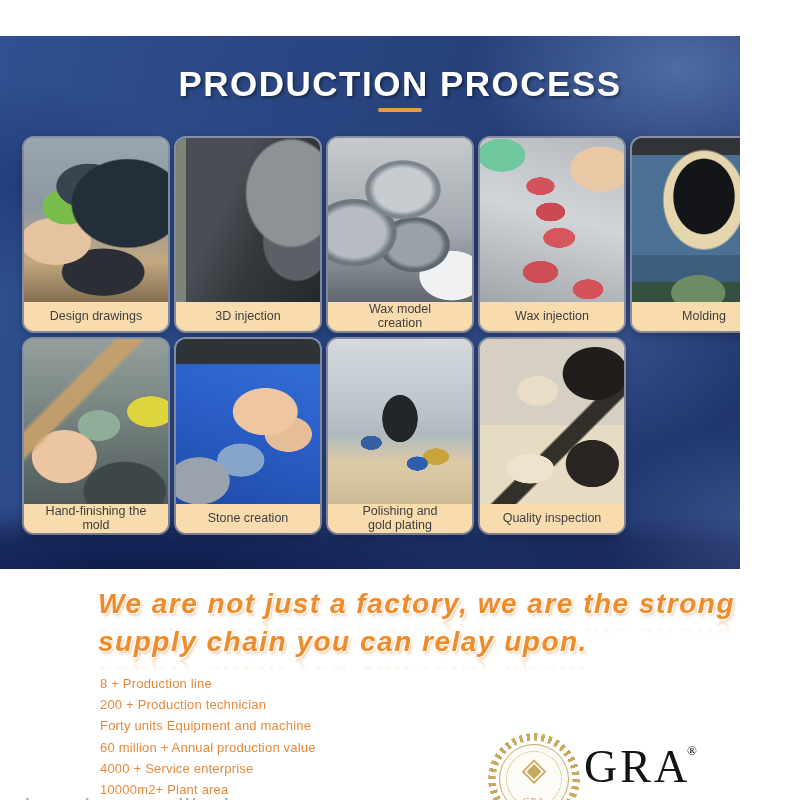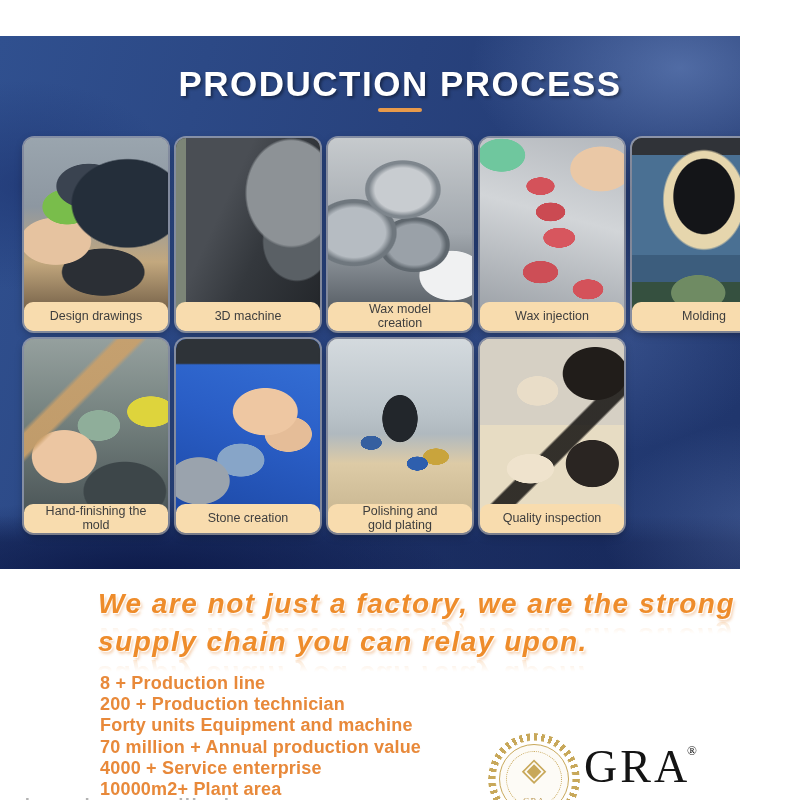--- a/index.html
+++ b/index.html
@@ -21,21 +21,21 @@
          text-shadow:2px 2px 3px rgba(0,0,0,.4);}
   .title-underline{position:absolute;left:50%;top:72px;width:44px;height:4px;margin-left:-22px;
          background:#e89a4a;border-radius:2px;}
 
   
   .grid{position:absolute;left:24px;top:102px;width:752px;height:395px;
         display:grid;grid-template-columns:repeat(5,1fr);grid-template-rows:193px 194px;gap:8px;}
   .card{border-radius:10px;overflow:hidden;display:flex;flex-direction:column;background:#f8dcae;
         box-shadow:0 0 0 2px rgba(248,238,218,.45), 0 3px 8px rgba(0,0,0,.35);}
   .photo{flex:1;}
-  .card-label{position:relative;z-index:1;flex:none;height:29px;margin-top:-8px;border-radius:9px;
+  .card-label{position:relative;z-index:1;flex:none;height:29px;margin-top:-8px;border-radius:0;
         background:#f8dcae;display:flex;align-items:center;justify-content:center;
         font-size:12.5px;color:#3e3e3e;text-align:center;padding:0 21px;line-height:1.05;}
 
   
   .p1{background-color:#8f9aa4;background-image:
       radial-gradient(95px 75px at 72% 38%, #242e3a 0 58%, rgba(36,46,58,0) 60%),
       radial-gradient(55px 38px at 45% 28%, #3a4350 0 58%, rgba(58,67,80,0) 60%),
       radial-gradient(42px 30px at 30% 40%, #79bd4b 0 58%, rgba(121,189,75,0) 60%),
       radial-gradient(60px 40px at 22% 60%, #e6c3a0 0 58%, rgba(230,195,160,0) 60%),
       radial-gradient(70px 40px at 55% 78%, #2b2f35 0 58%, rgba(43,47,53,0) 60%),
@@ -106,21 +106,21 @@
                   2px 3px 3px rgba(226,124,33,.35);}
   .tl1{top:551px;} .tl2{top:589px;}
   .refl-wrap{position:absolute;left:98px;width:660px;height:14px;overflow:hidden;opacity:.30;
       -webkit-mask-image:linear-gradient(180deg,rgba(0,0,0,.7),rgba(0,0,0,0));
       mask-image:linear-gradient(180deg,rgba(0,0,0,.7),rgba(0,0,0,0));}
   .rw1{top:584px;} .rw2{top:622px;}
   .refl-text{transform:scaleY(-1);color:#ee8c2b;font-style:italic;font-weight:700;
       font-size:28px;letter-spacing:1.5px;line-height:34px;}
 
   .stats{position:absolute;left:100px;top:637px;}
-  .stat-item{color:#e8893a;font-weight:700;font-size:18px;line-height:21.2px;letter-spacing:.2px;}
+  .stat-item{color:#e8893a;font-weight:400;font-size:13px;line-height:21.2px;letter-spacing:.2px;}
 
   
   .seal{position:absolute;left:488px;top:697px;width:92px;height:92px;}
   .seal-rays{position:absolute;inset:0;border-radius:50%;
       background:repeating-conic-gradient(#c8a85a 0deg 4.5deg, rgba(200,168,90,0) 4.5deg 10deg);
       -webkit-mask-image:radial-gradient(circle at 50% 50%, rgba(0,0,0,0) 0 58%, #000 60%);
       mask-image:radial-gradient(circle at 50% 50%, rgba(0,0,0,0) 0 58%, #000 60%);}
   .seal-ring{position:absolute;inset:11px;border:1.5px solid #c8a85a;border-radius:50%;background:#fdfbf6;}
   .seal-ring-inner{position:absolute;inset:18px;border:1px dotted #c8a85a;border-radius:50%;}
   .seal-diamond{position:absolute;left:0;top:20px;width:92px;text-align:center;
@@ -144,21 +144,21 @@
     <div class="title">PRODUCTION PROCESS</div>
     <div class="title-underline"></div>
 
     <div class="grid">
       <div class="card">
         <div class="photo p1"></div>
         <div class="card-label">Design drawings</div>
       </div>
       <div class="card">
         <div class="photo p2"></div>
-        <div class="card-label">3D machine</div>
+        <div class="card-label">3D injection</div>
       </div>
       <div class="card">
         <div class="photo p3"></div>
         <div class="card-label">Wax model creation</div>
       </div>
       <div class="card">
         <div class="photo p4"></div>
         <div class="card-label">Wax injection</div>
       </div>
       <div class="card">
@@ -190,21 +190,21 @@
   </div>
   <div class="tagline-line tl2">supply chain you can relay upon.</div>
   <div class="refl-wrap rw2">
     <div class="refl-text">supply chain you can relay upon.</div>
   </div>
 
   <div class="stats">
     <div class="stat-item">8 + Production line</div>
     <div class="stat-item">200 + Production technician</div>
     <div class="stat-item">Forty units Equipment and machine</div>
-    <div class="stat-item">70 million + Annual production value</div>
+    <div class="stat-item">60 million + Annual production value</div>
     <div class="stat-item">4000 + Service enterprise</div>
     <div class="stat-item">10000m2+ Plant area</div>
     <div class="stat-item">25 + R&amp;d designer</div>
   </div>
 
   <div class="seal">
     <div class="seal-rays"></div>
     <div class="seal-ring"></div>
     <div class="seal-ring-inner"></div>
     <div class="seal-diamond">◈</div>

